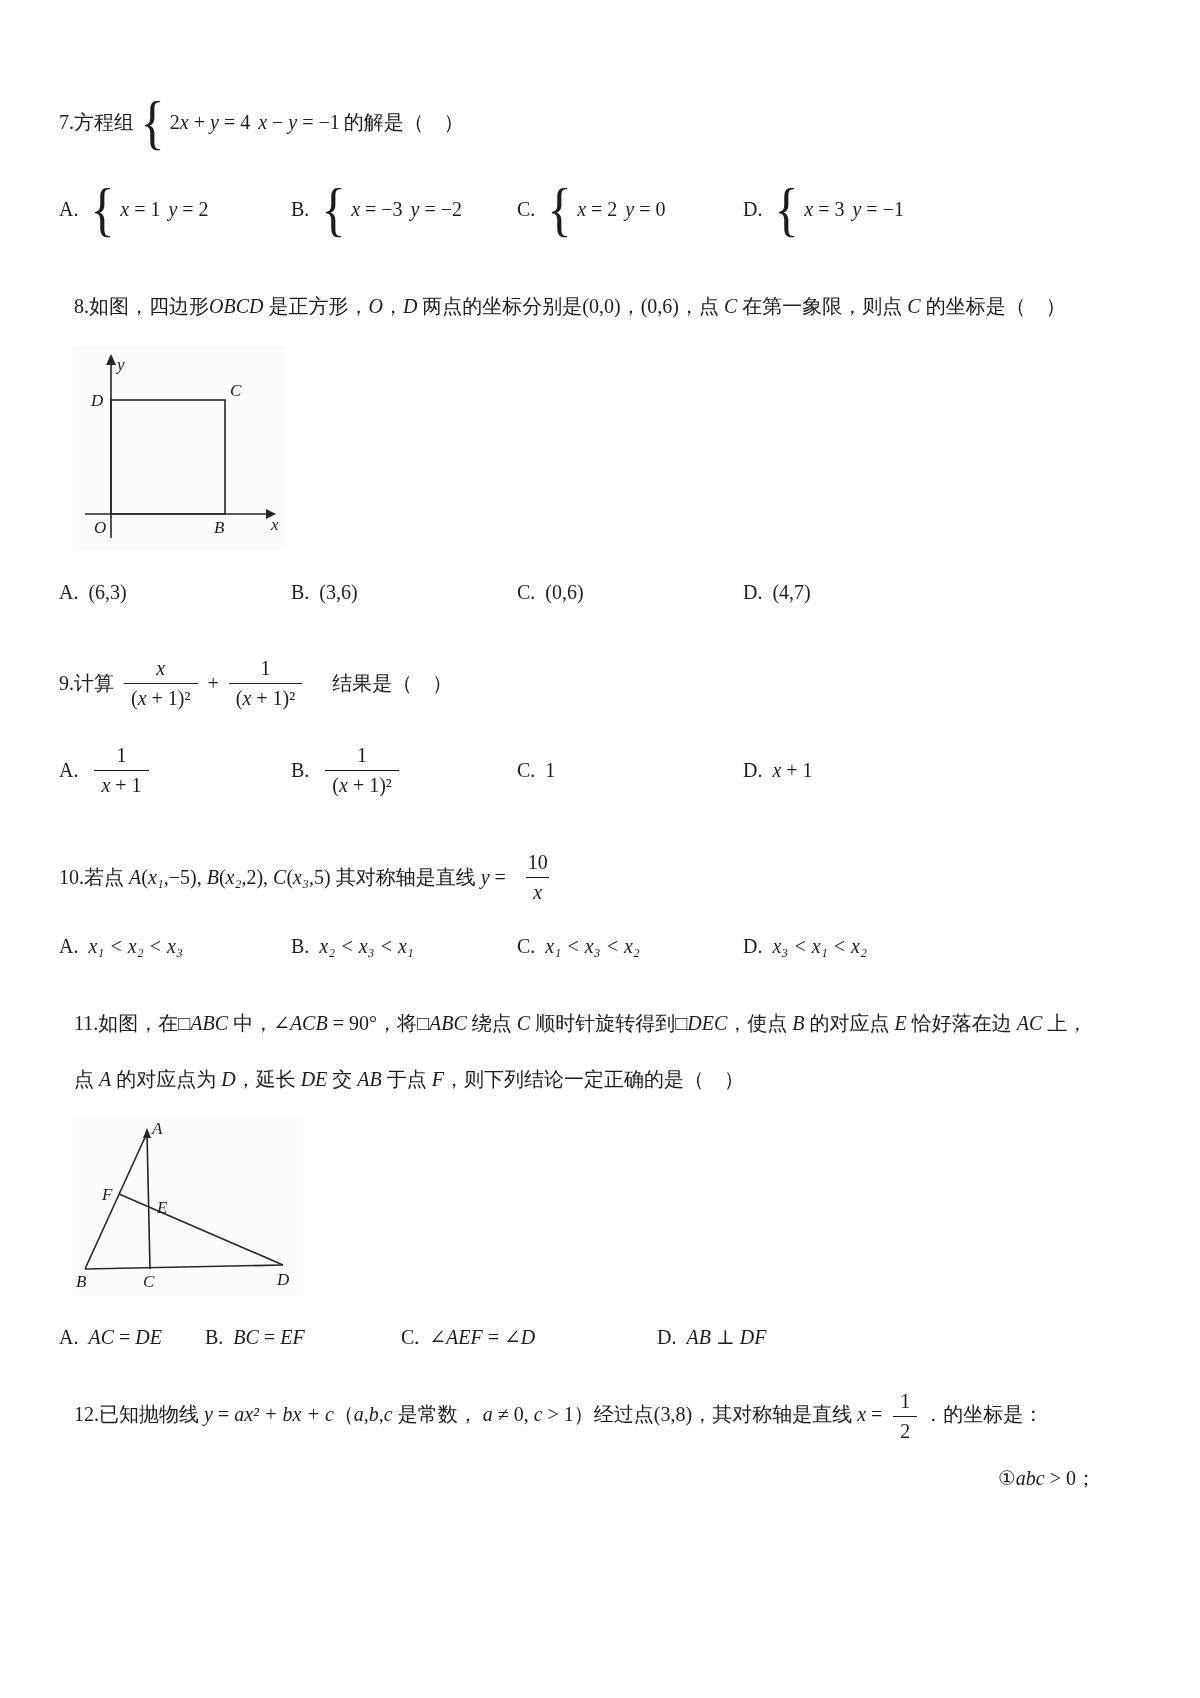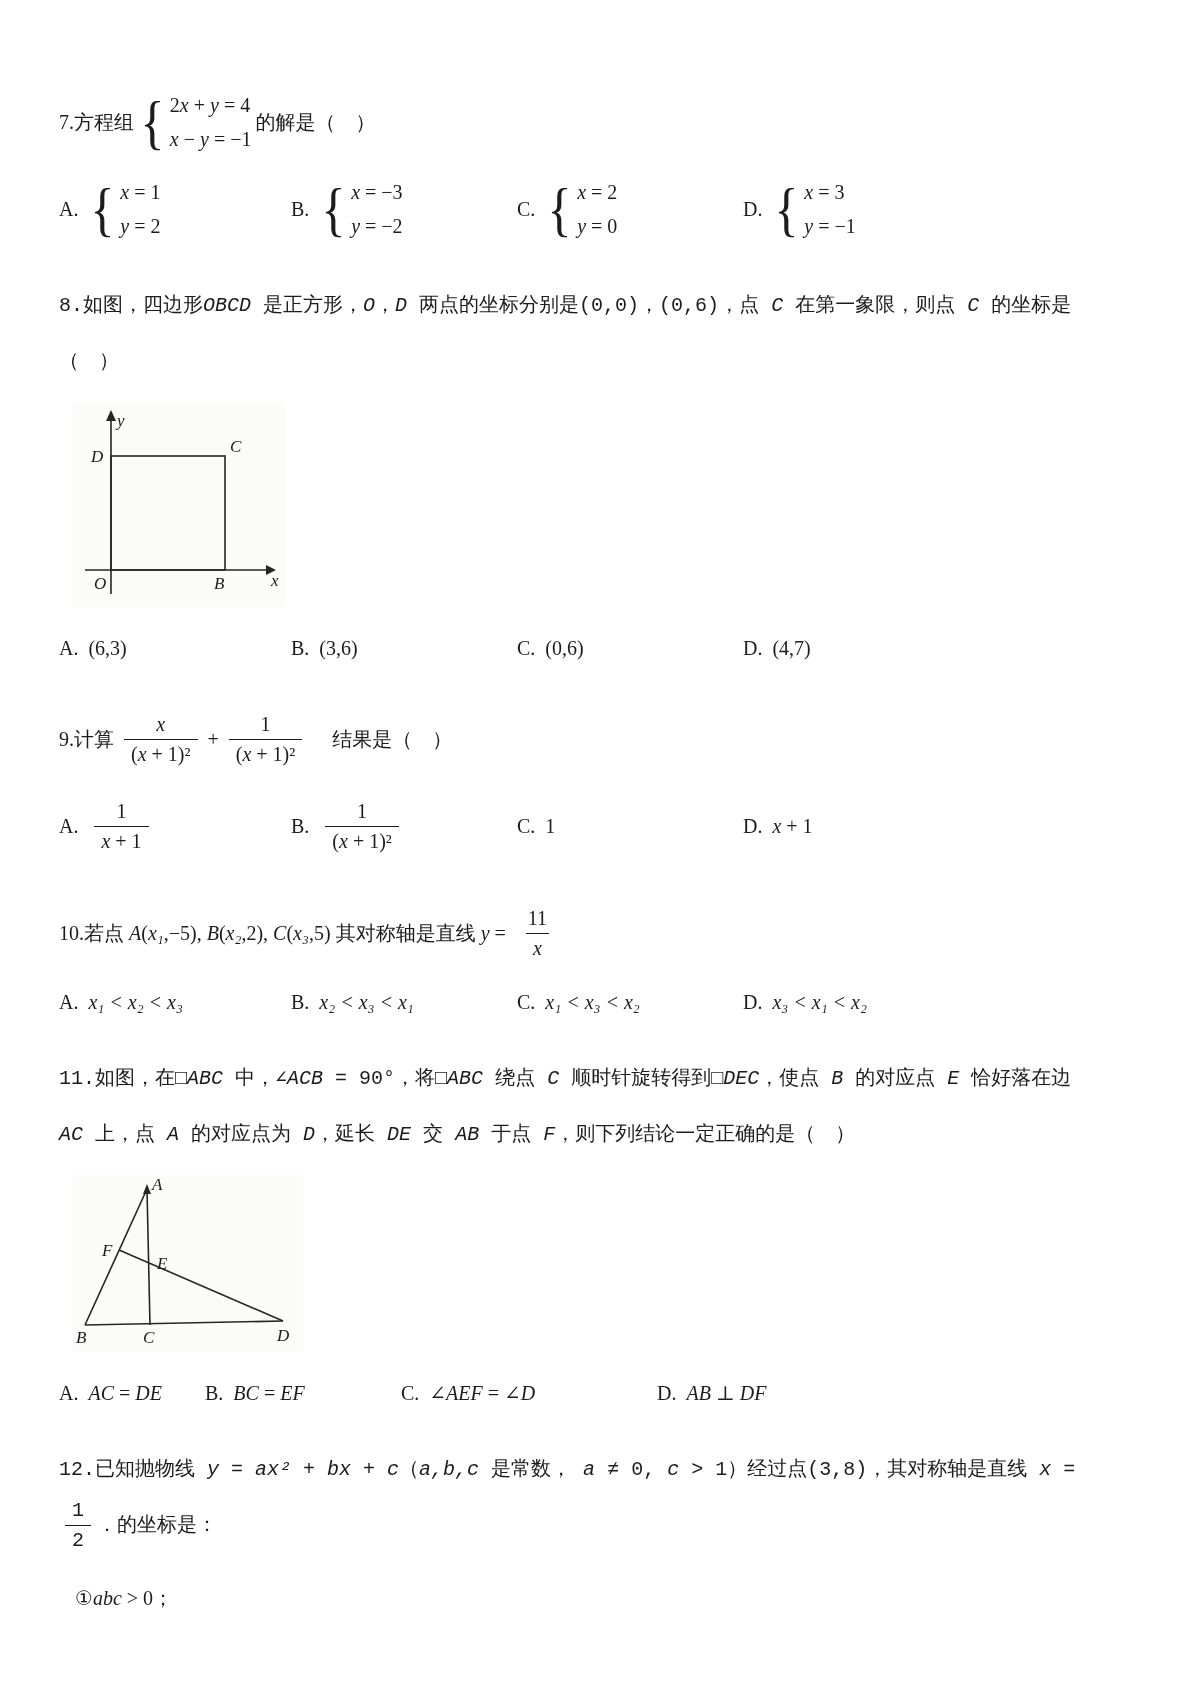--- a/index.html
+++ b/index.html
@@ -12,33 +12,33 @@
     min-height: 1698px;
     font-family: "Liberation Serif", "DejaVu Serif", "DejaVu Sans", serif;
     color: #1c1c1c;
     font-size: 20px;
   }
   .page { padding: 80px 100px 50px 59px; }
 
   .it { font-style: italic; }
   .seg { white-space: pre-wrap; }
 
-  .para { line-height: 2.8; margin: 0 0 6px 0; font-family: Liberation Mono, monospace; }
+  .para { line-height: 2.8; margin: 0 0 6px 15px; }
 
   .stem {
     display: flex;
     align-items: center;
     gap: 4px;
     min-height: 84px;
     margin: 0 0 8px 0;
     white-space: nowrap;
   }
 
   .system { display: inline-flex; align-items: center; }
-  .sys-lines { display: inline-flex; flex-direction: column; gap: 8px; }
+  .sys-lines { display: inline-flex; flex-direction: row; gap: 8px; }
   .sys-line { line-height: 1.3; white-space: pre; }
   .brace {
     font-size: 60px;
     line-height: 0.85;
     font-weight: 400;
     margin-right: 3px;
     display: inline-block;
     transform: scaleX(0.85);
   }
 
@@ -74,21 +74,21 @@
   }
   .fig-line { stroke: #262626; stroke-width: 1.6; fill: none; }
   .fig-fill { fill: #262626; stroke: none; }
   .fig-label {
     font-family: "Liberation Serif", "DejaVu Serif", serif;
     font-style: italic;
     font-size: 17px;
     fill: #1c1c1c;
   }
 
-  .list-item { line-height: 2.8; margin: 16px; }
+  .list-item { line-height: 2.8; margin: 4px; text-align: right; }
 </style>
 </head>
 <body>
 
 <div class="page">
 
   <section>
     <div class="stem">
         <span class="seg"><span>7.方程组</span></span>
         <span class="system">
@@ -218,21 +218,21 @@
           <span class="opt-label">D.</span>
           <span class="seg"><span class="it">x</span><span> + 1</span></span>
         </div>
     </div>
   </section>
 
   <section>
     <div class="stem" style="min-height:76px">
         <span class="seg"><span>10.若点 </span><span class="it">A</span><span>(</span><span class="it">x₁</span><span>,−5), </span><span class="it">B</span><span>(</span><span class="it">x₂</span><span>,2), </span><span class="it">C</span><span>(</span><span class="it">x₃</span><span>,5)</span><span> 其对称轴是直线 </span><span class="it">y</span><span> = </span></span>
         <span class="frac">
-          <span class="fnum seg"><span>11</span></span>
+          <span class="fnum seg"><span>10</span></span>
           <span class="fden seg"><span class="it">x</span></span>
         </span>
       </div>
     <div class="options">
       <div class="opt">
           <span class="opt-label">A.</span>
           <span class="seg"><span class="it">x₁ &lt; x₂ &lt; x₃</span></span>
         </div>
       <div class="opt">
           <span class="opt-label">B.</span>

